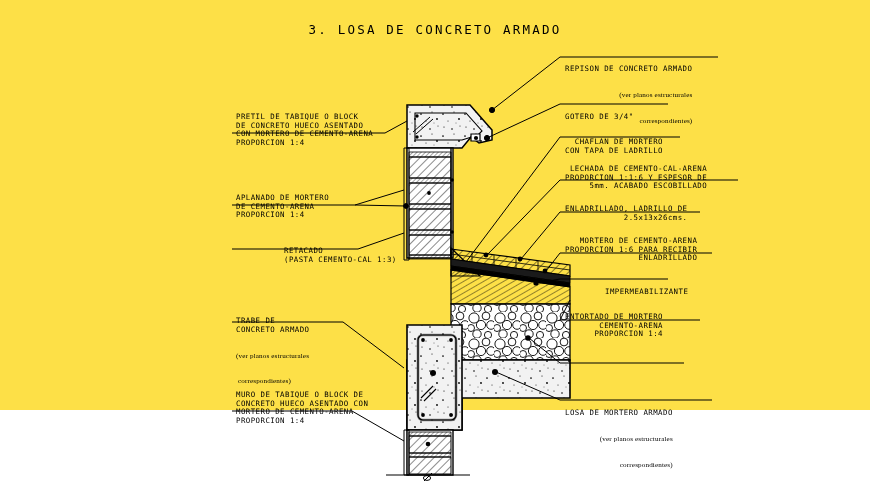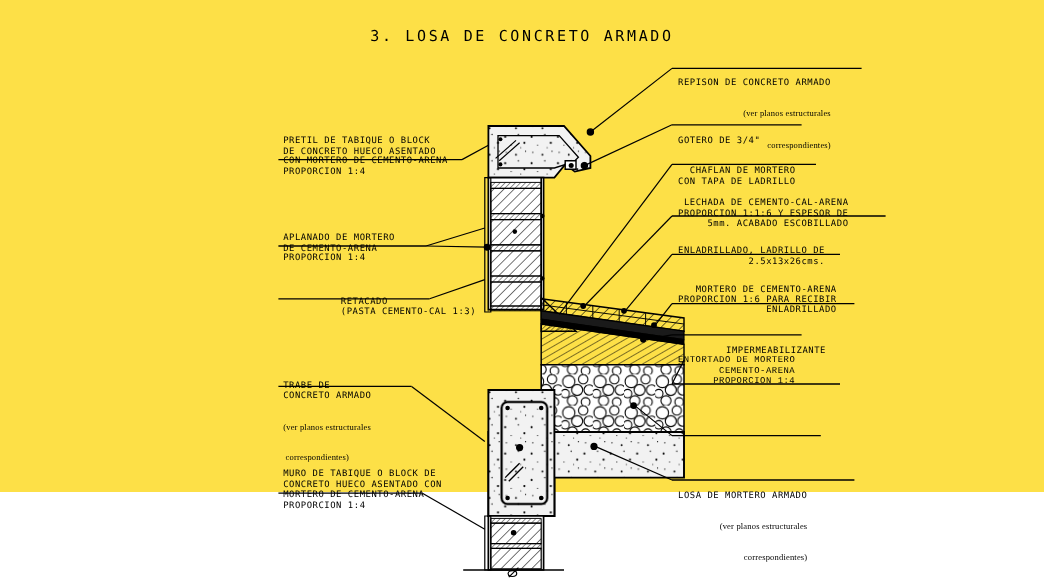--- a/index.html
+++ b/index.html
@@ -276,21 +276,21 @@
   <div class="note right" style="left:565px;top:220px;">
     <span class="ttl">MORTERO DE CEMENTO-ARENA
 PROPORCION 1:6 PARA RECIBIR
 ENLADRILLADO</span>
   </div>
 
   <div class="note right" style="left:565px;top:271px;margin-left:40px;">
     <span class="ttl">IMPERMEABILIZANTE</span>
   </div>
 
-  <div class="note right" style="left:565px;top:280px;font-family:Liberation Mono, monospace;">
+  <div class="note right" style="left:565px;top:296px;">
     <span class="ttl">ENTORTADO DE MORTERO
 CEMENTO-ARENA
 PROPORCION 1:4</span>
   </div>
 
 
   <div class="note right" style="left:565px;top:392px;">
     <span class="ttl">LOSA DE MORTERO ARMADO</span>
     <span class="sub">(ver planos estructurales</span>
     <span class="sub"> correspondientes)</span>

